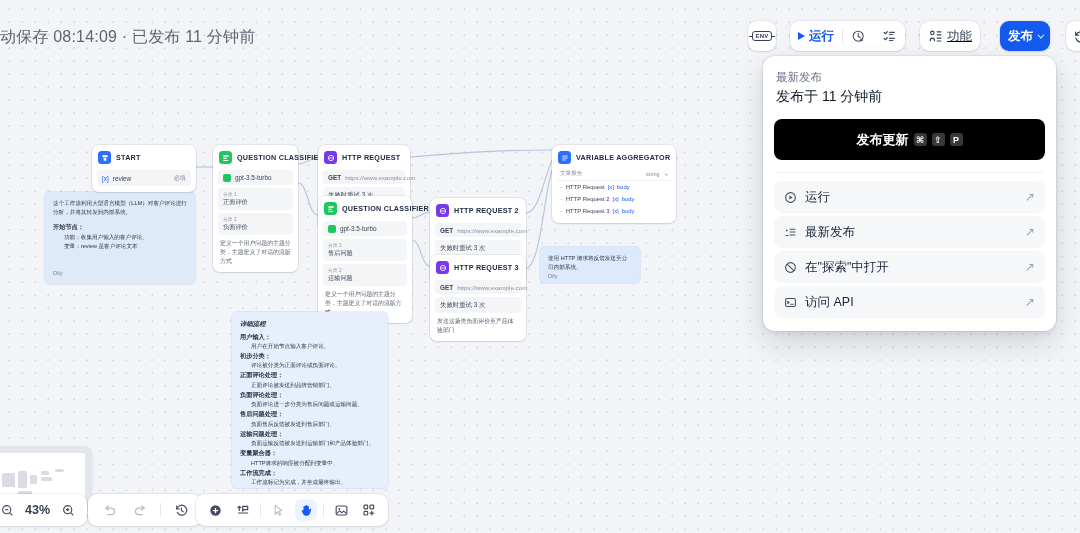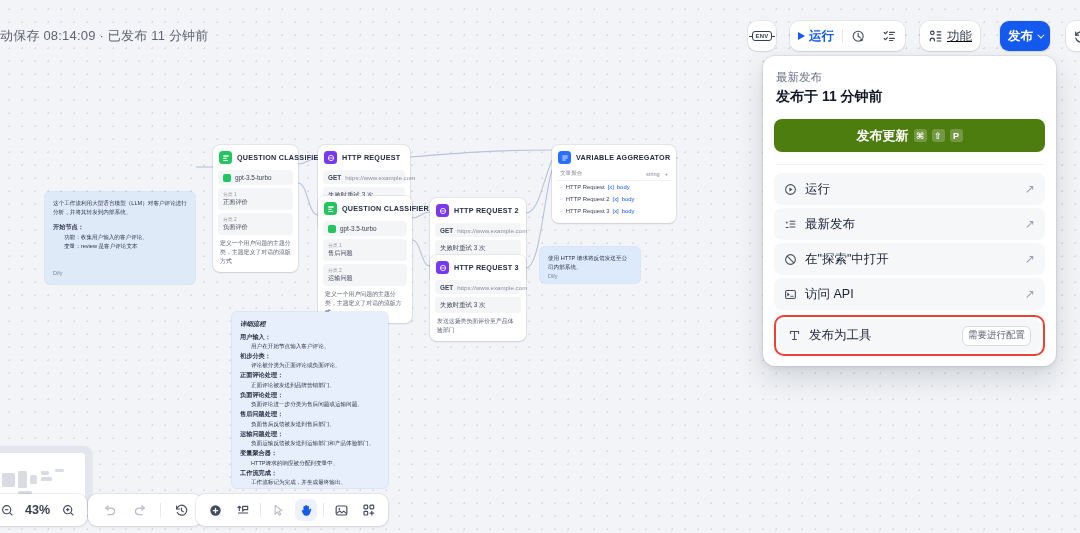--- a/index.html
+++ b/index.html
@@ -20,21 +20,21 @@
     background-position: 3px 3px;
   }
 
   
   #topbar {
     position: absolute; top: 0; left: 0; right: 0; height: 58px;
     pointer-events: none;
   }
   #savetext {
     position: absolute; left: 0; top: 27px;
-    font-size: 13px; color: #5f6573; white-space: nowrap;
+    font-size: 16px; color: #5f6573; white-space: nowrap;
     letter-spacing: .2px;
   }
   .tb-group {
     position: absolute; top: 21px;
     background: #fff; border-radius: 9px; height: 30px;
     display: flex; align-items: center;
     box-shadow: 0 1px 2px rgba(16,24,40,.09), 0 0 0 1px rgba(16,24,40,.05);
   }
   .tb-btn {
     display: flex; align-items: center; gap: 4px;
@@ -67,23 +67,23 @@
 
   
   #publish-panel {
     position: absolute; top: 56px; left: 763px; width: 293px;
     background: #fff; border-radius: 12px;
     box-shadow: 0 12px 28px rgba(16,24,40,.14), 0 2px 6px rgba(16,24,40,.08),
                 0 0 0 1px rgba(16,24,40,.05);
     padding: 14px 11px 10px 11px;
   }
   #pp-latest { font-size: 11.5px; color: #676f83; margin-left: 2px; }
-  #pp-time { font-size: 14px; color: #101828; font-weight: 700; margin: 3px 0 0 2px; }
+  #pp-time { font-size: 14px; color: #101828; font-weight: 400; margin: 3px 0 0 2px; }
   #pp-update {
-    margin-top: 13px; height: 33px; border-radius: 8px; background: #4d7c0f;
+    margin-top: 13px; height: 41px; border-radius: 8px; background: #000000;
     color: #fff; font-size: 13px; font-weight: 600;
     display: flex; align-items: center; justify-content: center; gap: 4px;
     cursor: pointer;
   }
   .kbd {
     display:inline-flex;align-items:center;justify-content:center;
     min-width:13px;height:13px;border-radius:3px;
     background: rgba(255,255,255,.22); font-size:9px; padding:0 2px; margin-left:1px;
   }
   #pp-divider { height:1px; background:#f0f1f4; margin: 12px 2px 8px 2px; }
@@ -192,20 +192,35 @@
     </svg>
 
     <div class="note lt" style="left:45px;top:192px;width:150px;height:92px;">
       <p>这个工作流利用大型语言模型（LLM）对客户评论进行分析，并将其转发到内部系统。</p>
       <p class="nb" style="margin-top:5px">开始节点：</p>
       <p class="ind">功能：收集用户输入的客户评论。</p>
       <p class="ind">变量：review 是客户评论文本</p>
       <p class="sig" style="position:absolute;left:8px;bottom:6px">Dify</p>
     </div>
 
+    <div class="node" style="left:92px;top:145px;width:104px;">
+      <div class="node-head">
+        <span class="nicon" style="background:#2970ff">
+          <svg width="8" height="8" viewBox="0 0 12 12">
+              <path d="M2 2h8v3H2z M4 6h4v4H4z" fill="#fff"></path>
+            </svg>
+        </span>
+        <span class="ntitle">START</span>
+      </div>
+      <div class="nfield">
+        <span style="color:#155aef">[x]</span>
+        <span>review</span>
+        <span class="sub" style="margin-left:auto">必填</span>
+      </div>
+    </div>
 
     <div class="node" style="left:213px;top:145px;width:85px;">
       <div class="node-head">
         <span class="nicon" style="background:#22c55e">
           <svg width="8" height="8" viewBox="0 0 12 12">
               <path d="M2 2h8v2H2z M2 5.5h5v2H2z M2 9h7v1.5H2z" fill="#fff"></path>
             </svg>
         </span>
         <span class="ntitle">QUESTION CLASSIFIER</span>
       </div>
@@ -574,27 +589,15 @@
       <span class="pi">
         <svg width="13" height="13" viewBox="0 0 16 16">
             <rect x="2" y="3" width="12" height="10" rx="1.6" fill="none" stroke="currentColor" stroke-width="1.3"></rect>
             <path d="M4.4 6.2l1.8 1.8-1.8 1.8M8.2 10.2h3.2" stroke="currentColor" stroke-width="1.2" stroke-linecap="round" stroke-linejoin="round"></path>
           </svg>
       </span>
       <span class="plab">访问 API</span>
       <span class="parrow">↗</span>
     </div>
 
-    <div id="pp-tool-wrap">
-      <div class="pp-row" id="pp-tool">
-        <span class="pi">
-          <svg width="13" height="13" viewBox="0 0 16 16">
-              <path d="M3 3h10M8 3v10M5.6 13h4.8" stroke="currentColor" stroke-width="1.3" stroke-linecap="round"></path>
-              <path d="M3 3v2.4M13 3v2.4" stroke="currentColor" stroke-width="1.3" stroke-linecap="round"></path>
-            </svg>
-        </span>
-        <span class="plab">发布为工具</span>
-        <span id="pp-badge">需要进行配置</span>
-      </div>
-    </div>
   </div>
 
 </div>
 
 </body></html>

